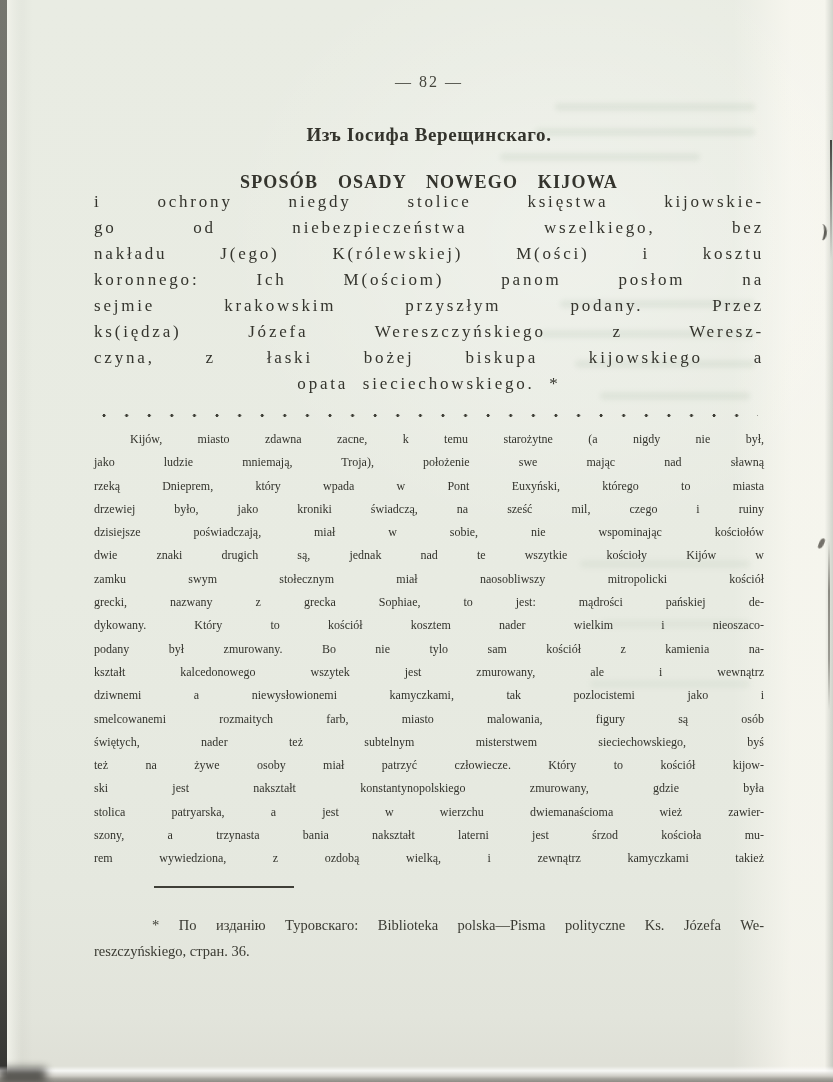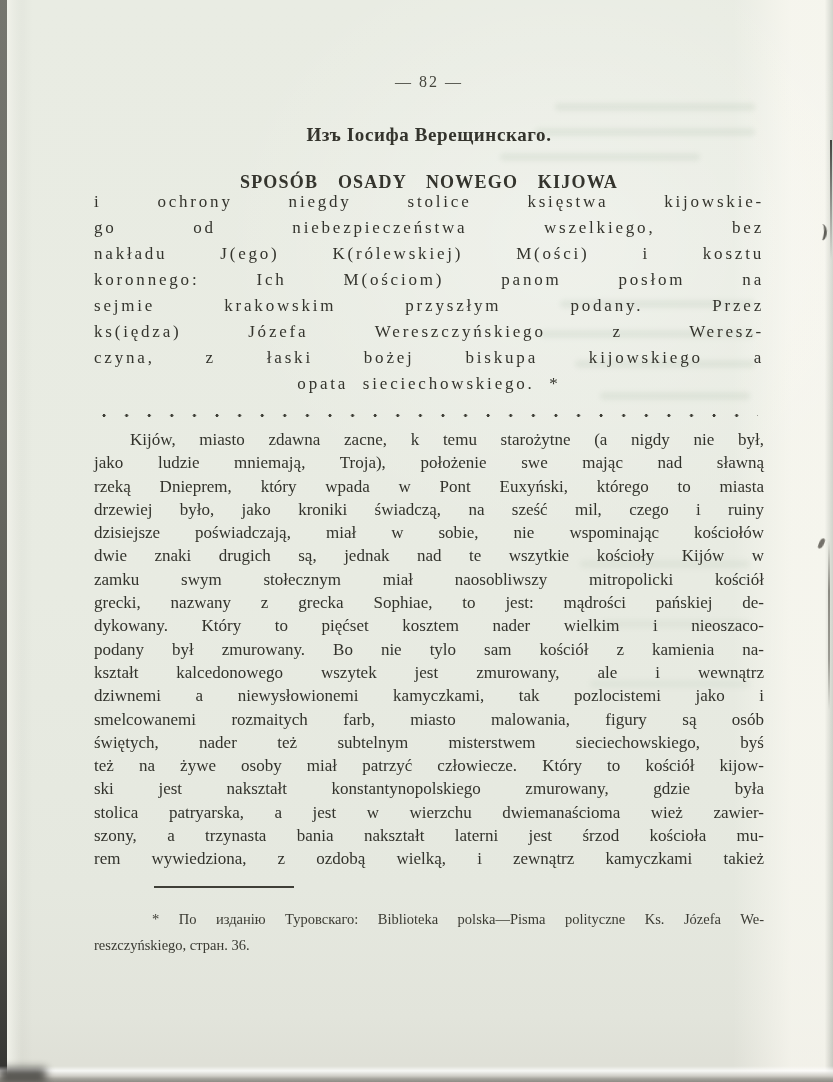--- a/index.html
+++ b/index.html
@@ -47,26 +47,26 @@
     font-size:17px;line-height:26px;letter-spacing:2.8px;word-spacing:.45em;
     text-align:justify;text-align-last:justify;white-space:normal;color:#34342d;}
   .spaced .line:last-child{text-align:center;text-align-last:center;}
 
   .dots{margin-top:16px;height:5px;width:656px;margin-left:8px;
     background-image:radial-gradient(circle at 2px 2.5px,#3c3c34 1.3px,rgba(0,0,0,0) 1.8px);
     background-size:22.6px 5px;background-repeat:repeat-x;}
 
   .bodytext{margin-top:10px;}
   .bodytext .line{
-    font-size:17px;line-height:23.3px;
+    font-size:12px;line-height:23.3px;
     text-align:justify;text-align-last:justify;color:#33332c;}
   .bodytext .line:first-child{text-indent:36px;}
 
   .foot-rule{margin-top:15px;margin-left:60px;width:140px;border-top:2px solid #3f3f37;}
-  .footnote{margin-top:18px;}
+  .footnote{margin-top:24px;}
   .footnote .line{font-size:14.5px;line-height:26px;text-align:justify;text-align-last:justify;color:#3a3a32;}
   .footnote .line:first-child{text-indent:58px;}
   .footnote .line:last-child{text-align:left;text-align-last:left;}
 </style>
 </head>
 <body>
 
 <div class="scan">
 
   <div class="edge-left"></div>
@@ -109,21 +109,21 @@
 
     <div class="bodytext">
         <div class="line">Kijów, miasto zdawna zacne, k temu starożytne (a nigdy nie był,</div>
         <div class="line">jako ludzie mniemają, Troja), położenie swe mając nad sławną</div>
         <div class="line">rzeką Dnieprem, który wpada w Pont Euxyński, którego to miasta</div>
         <div class="line">drzewiej było, jako kroniki świadczą, na sześć mil, czego i ruiny</div>
         <div class="line">dzisiejsze poświadczają, miał w sobie, nie wspominając kościołów</div>
         <div class="line">dwie znaki drugich są, jednak nad te wszytkie kościoły Kijów w</div>
         <div class="line">zamku swym stołecznym miał naosobliwszy mitropolicki kościół</div>
         <div class="line">grecki, nazwany z grecka Sophiae, to jest: mądrości pańskiej de-</div>
-        <div class="line">dykowany. Który to pięćset kosztem nader wielkim i nieoszaco-</div>
+        <div class="line">dykowany. Który to kościół kosztem nader wielkim i nieoszaco-</div>
         <div class="line">podany był zmurowany. Bo nie tylo sam kościół z kamienia na-</div>
         <div class="line">kształt kalcedonowego wszytek jest zmurowany, ale i wewnątrz</div>
         <div class="line">dziwnemi a niewysłowionemi kamyczkami, tak pozlocistemi jako i</div>
         <div class="line">smelcowanemi rozmaitych farb, miasto malowania, figury są osób</div>
         <div class="line">świętych, nader też subtelnym misterstwem sieciechowskiego, byś</div>
         <div class="line">też na żywe osoby miał patrzyć człowiecze. Który to kościół kijow-</div>
         <div class="line">ski jest nakształt konstantynopolskiego zmurowany, gdzie była</div>
         <div class="line">stolica patryarska, a jest w wierzchu dwiemanaścioma wież zawier-</div>
         <div class="line">szony, a trzynasta bania nakształt laterni jest śrzod kościoła mu-</div>
         <div class="line">rem wywiedziona, z ozdobą wielką, i zewnątrz kamyczkami takież</div>

